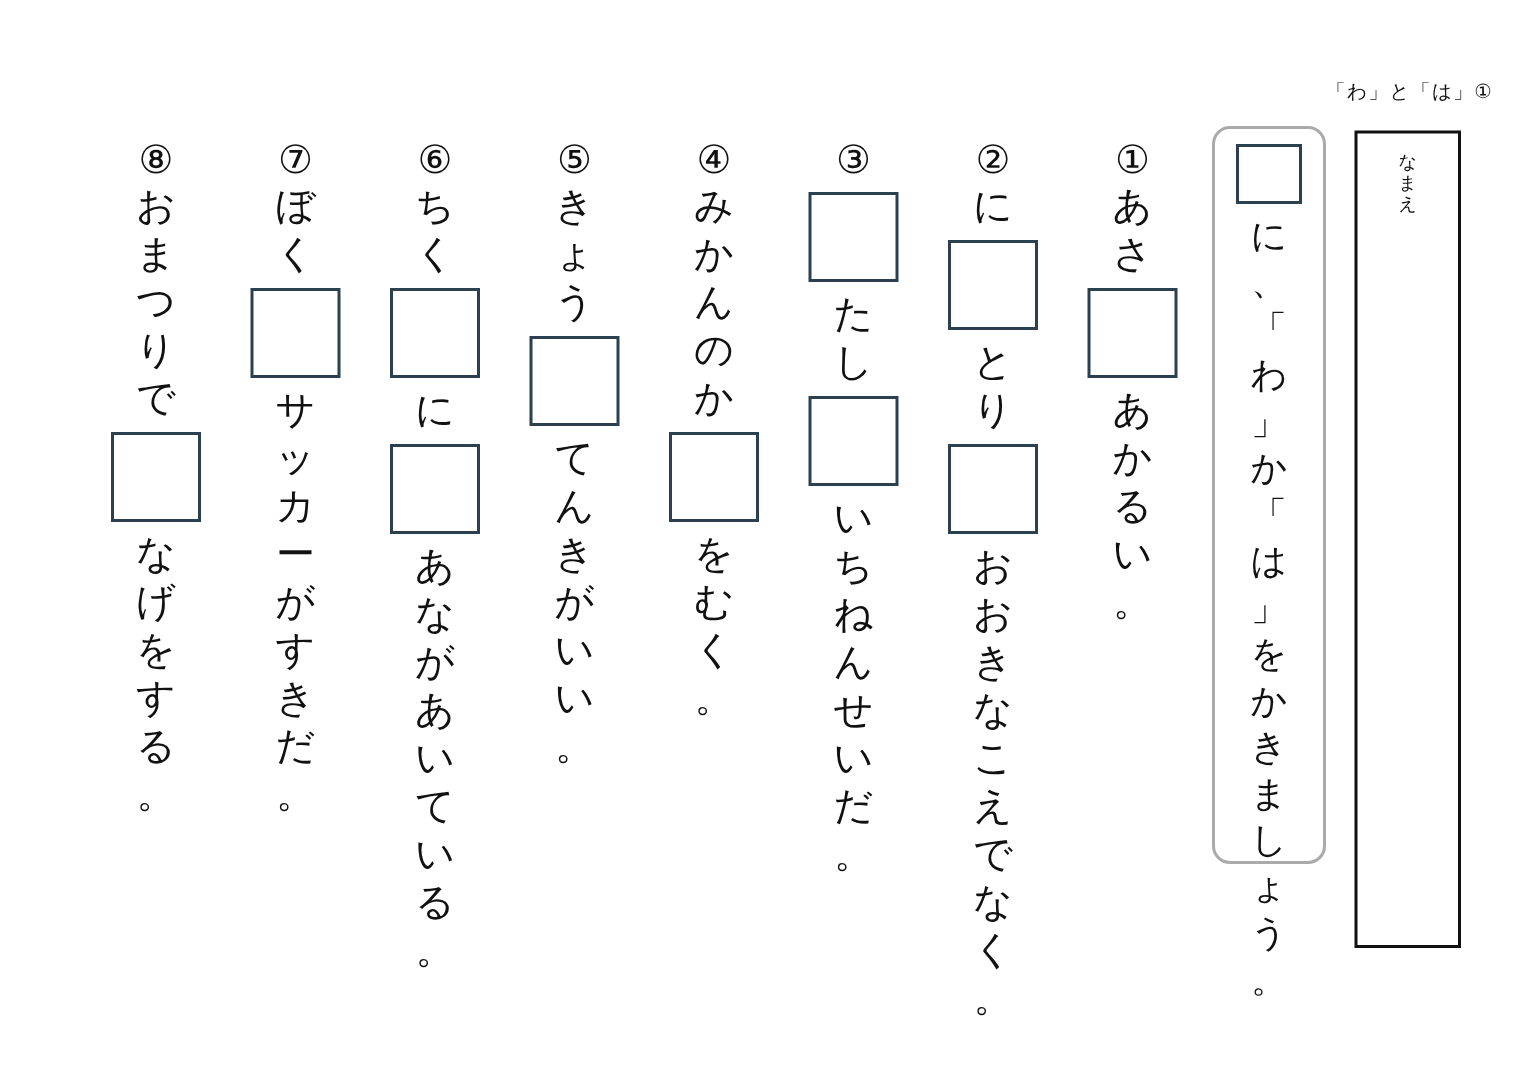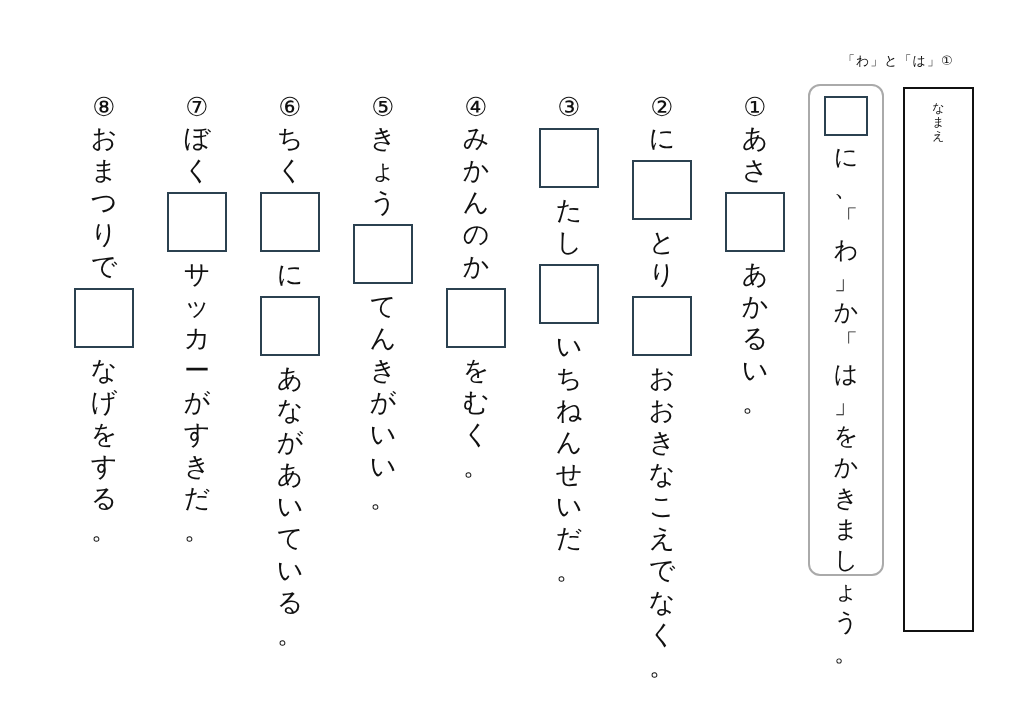--- a/index.html
+++ b/index.html
@@ -1,18 +1,18 @@
 <!DOCTYPE html>
 <html><head>
 <meta charset="utf-8">
 <style>
   html, body { margin: 0; padding: 0; background: #ffffff; }
   body { width: 1024px; height: 724px; position: relative; overflow: hidden;
          font-family: "DejaVu Sans", "Liberation Sans", sans-serif; color: #111; }
-  .title { position: absolute; left: 842px; top: 52px; font-size: 13px; letter-spacing: 1px; white-space: nowrap; }
+  .title { position: absolute; left: 884px; top: 52px; font-size: 13px; letter-spacing: 1px; white-space: nowrap; }
   .name-box { position: absolute; left: 903px; top: 87px; width: 71px; height: 545px;
               border: 2px solid #111; box-sizing: border-box; }
   .name-label { position: absolute; left: 0; right: 0; top: 12px; text-align: center;
                 font-size: 12px; line-height: 14px; }
   .name-label span { display: block; }
   .instr-box { position: absolute; left: 808px; top: 84px; width: 76px; height: 492px;
                border: 2px solid #aaaaaa; border-radius: 12px; box-sizing: border-box; }
   .box { width: 60px; height: 60px; border: 2px solid #2b4150; box-sizing: border-box; margin: 0 auto; }
   .box.small { width: 44px; height: 40px; }
   .col { position: absolute; top: 92px; width: 70px; text-align: center; }

